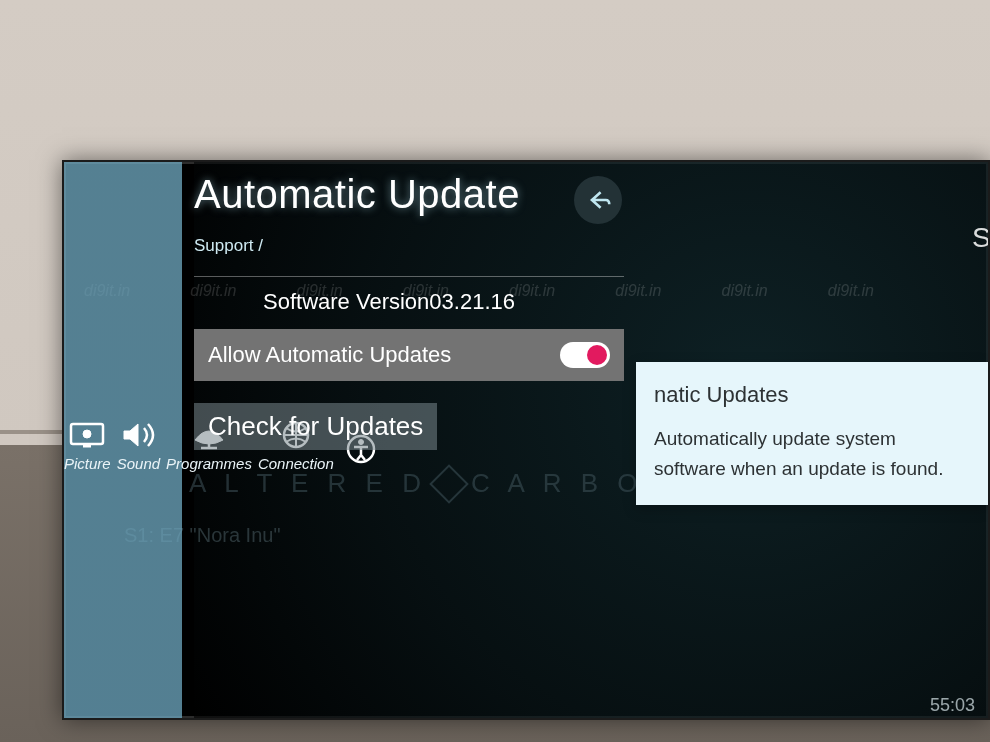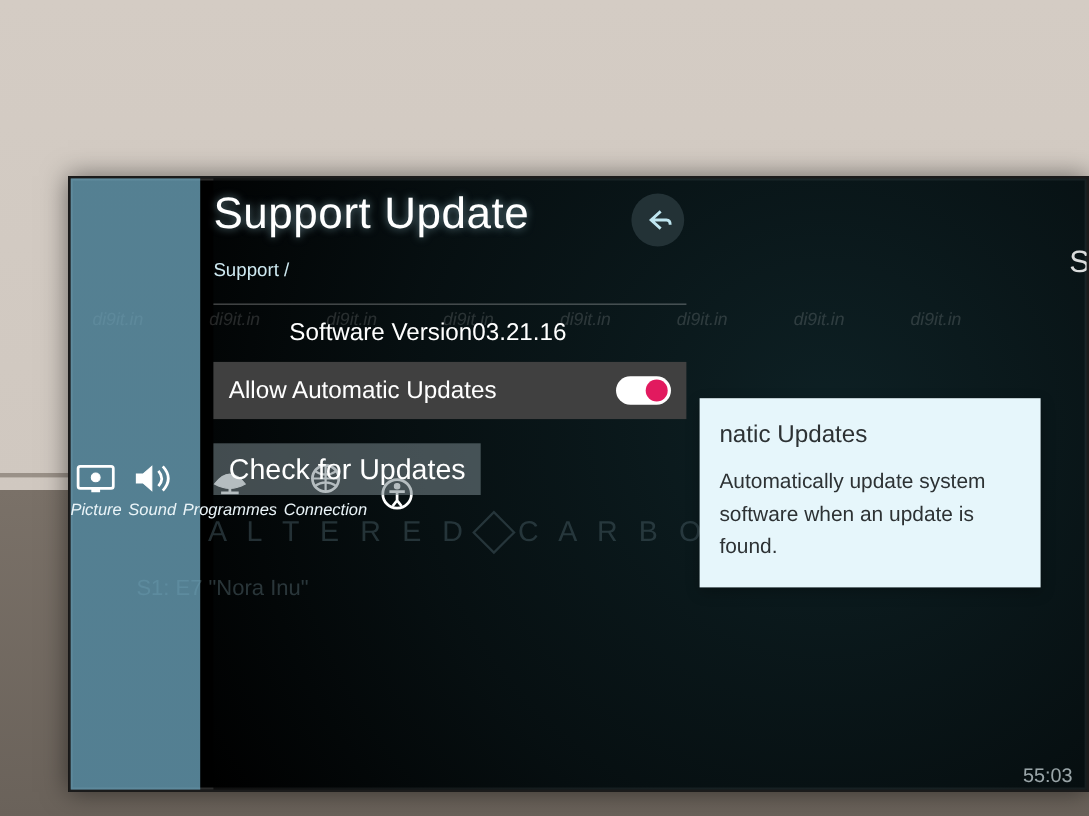--- a/index.html
+++ b/index.html
@@ -151,21 +151,21 @@
   }
   .row-static {
     display: flex;
     justify-content: center;
     font-size: 22px;
     width: 390px;
     margin-bottom: 14px;
     font-weight: 400;
   }
   .row-highlight {
-    background: #404040;
+    background: #737373;
     display: flex;
     align-items: center;
     justify-content: space-between;
     height: 52px;
     padding: 0 14px 0 14px;
     width: 430px;
     font-size: 22px;
     font-weight: 300;
   }
   .toggle {
@@ -198,21 +198,21 @@
     border-radius: 50%;
     background: rgba(40,55,60,.85);
     display: flex; align-items: center; justify-content: center;
   }
   .back-btn svg { stroke: #bfe6f0; fill: none; stroke-width: 3; }
 
   .tooltip-card {
     position: absolute;
     left: 572px;
     top: 200px;
-    width: 310px;
+    width: 352px;
     background: #e6f6fb;
     color: #2d3234;
     padding: 16px 18px 22px 18px;
     font-size: 19px;
     line-height: 1.55;
     box-shadow: 0 4px 12px rgba(0,0,0,.25);
   }
   .tooltip-card .ttitle {
     font-size: 22px;
     margin-bottom: 12px;
@@ -303,21 +303,21 @@
         <svg viewBox="0 0 40 30" width="40" height="30">
             <circle cx="20" cy="15" r="13" fill="none" stroke-width="2.5"></circle>
             <circle cx="20" cy="8" r="2.5" fill="#fff"></circle>
             <path d="M13 13 h14 M20 13 v8 M16 26 l4 -5 l4 5" fill="none" stroke-width="2.5"></path>
           </svg>
       </span>
     </div>
   </div>
 
   <div class="panel">
-    <div class="panel-title">Support Update</div>
+    <div class="panel-title">Automatic Update</div>
     <div class="breadcrumb">Support /</div>
     <div class="sep"></div>
 
     <div class="row-static">
       <span>Software Version</span>
       <span>03.21.16</span>
     </div>
 
     <div class="row-highlight">
       <span>Allow Automatic Updates</span>

